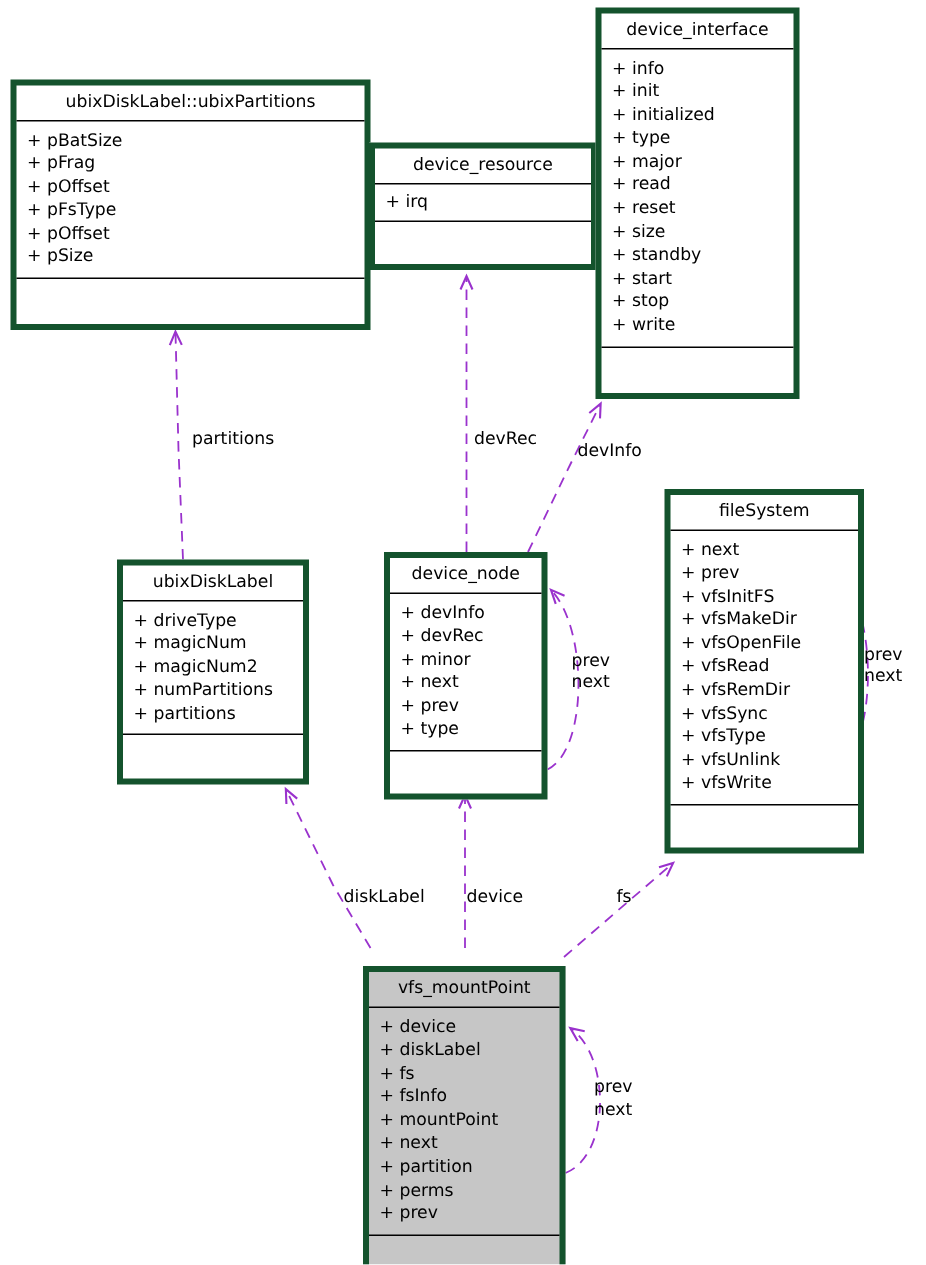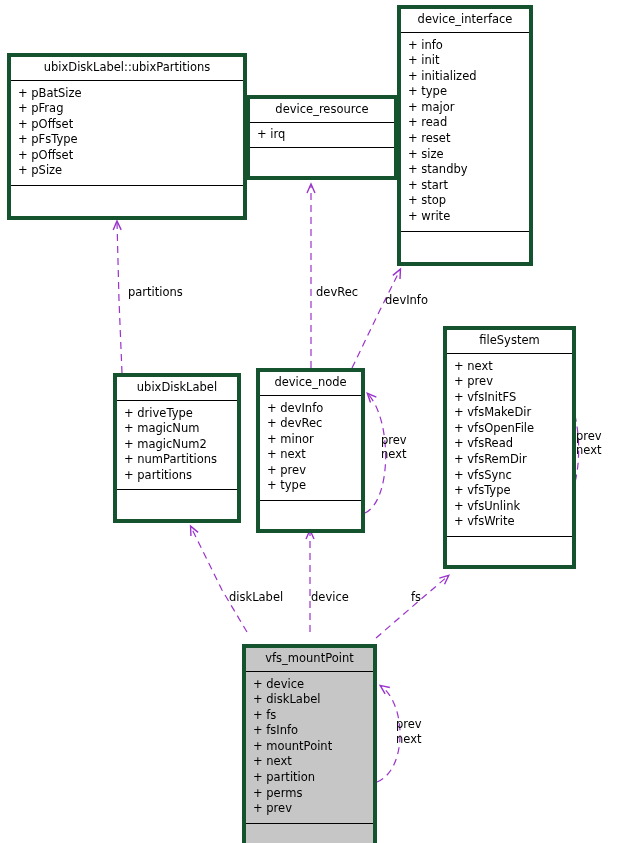--- a/index.html
+++ b/index.html
@@ -133,21 +133,21 @@
       <div class="attr">+ reset</div>
       <div class="attr">+ size</div>
       <div class="attr">+ standby</div>
       <div class="attr">+ start</div>
       <div class="attr">+ stop</div>
       <div class="attr">+ write</div>
     </div>
     <div class="class-ops" style="height:30px;"></div>
   </div>
 
-  <div class="uml-class" style="left:78px; top:373px; width:128px;margin-left:35px;">
+  <div class="uml-class" style="left:78px; top:373px; width:128px;">
     <div class="class-title">ubixDiskLabel</div>
     <div class="class-attrs">
       <div class="attr">+ driveType</div>
       <div class="attr">+ magicNum</div>
       <div class="attr">+ magicNum2</div>
       <div class="attr">+ numPartitions</div>
       <div class="attr">+ partitions</div>
     </div>
     <div class="class-ops" style="height:29px;"></div>
   </div>

